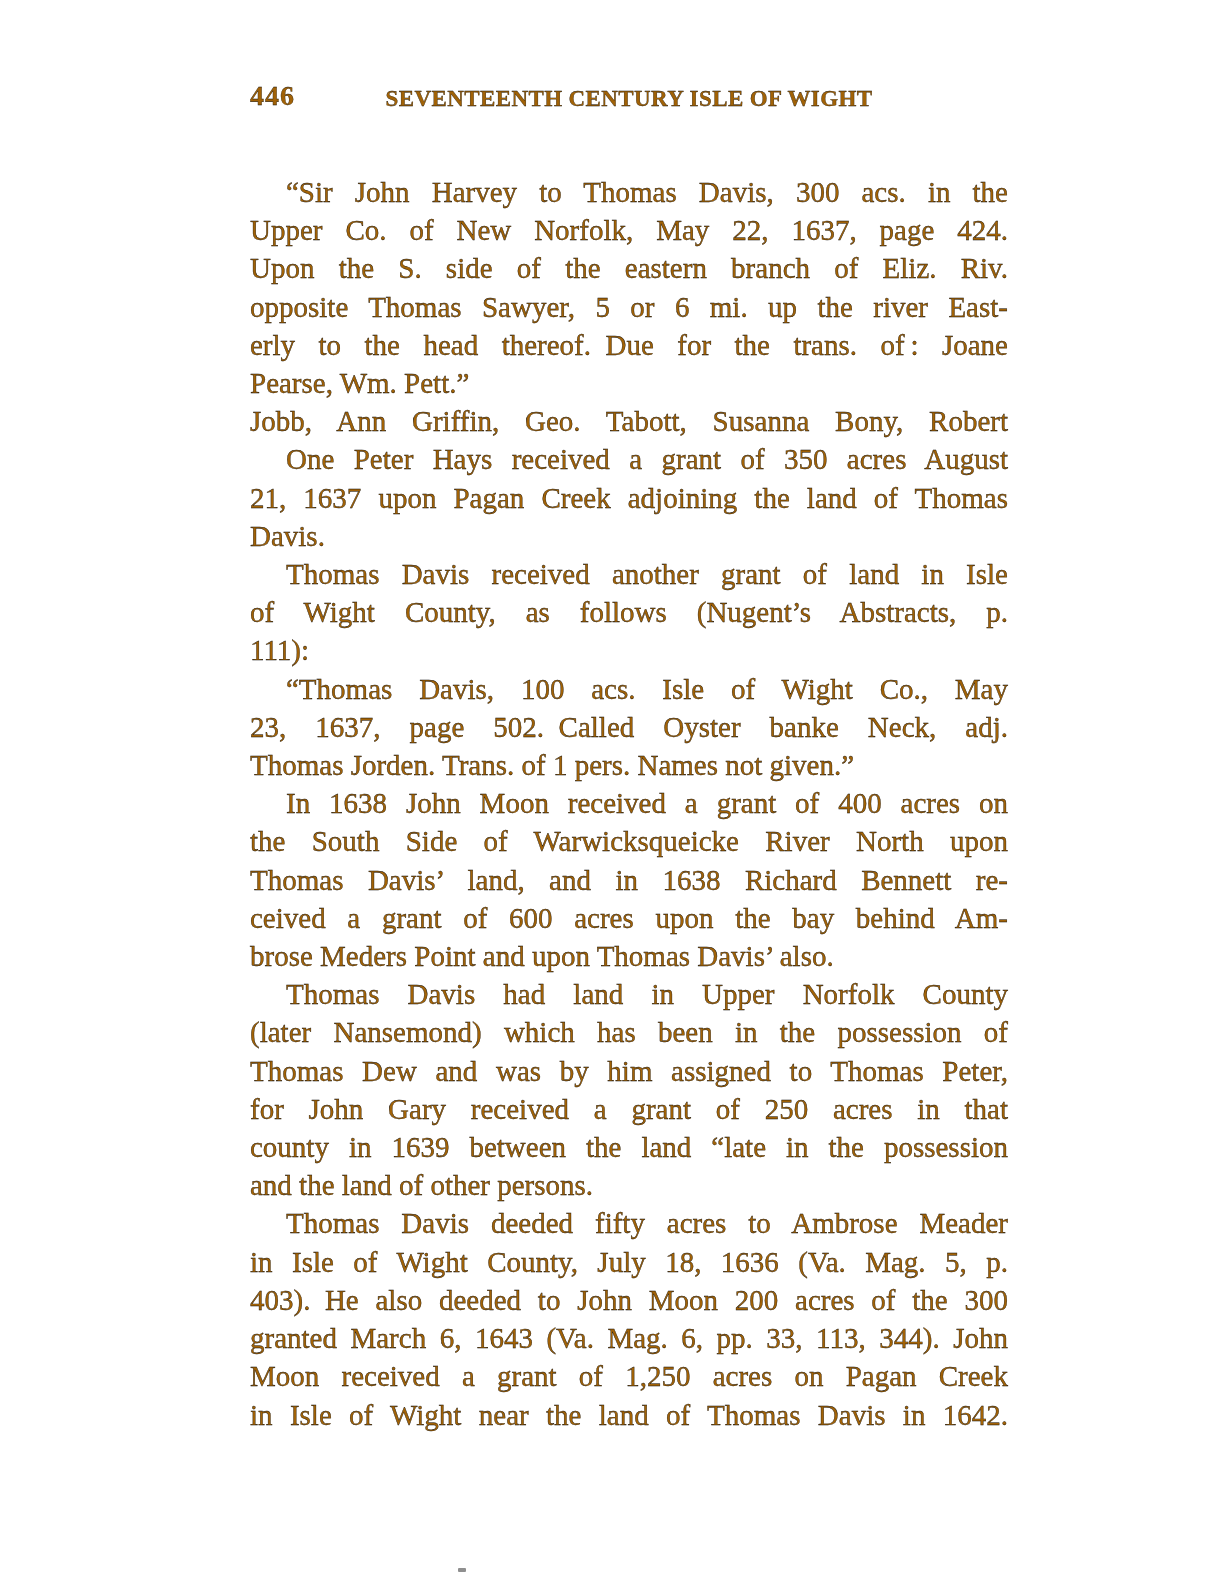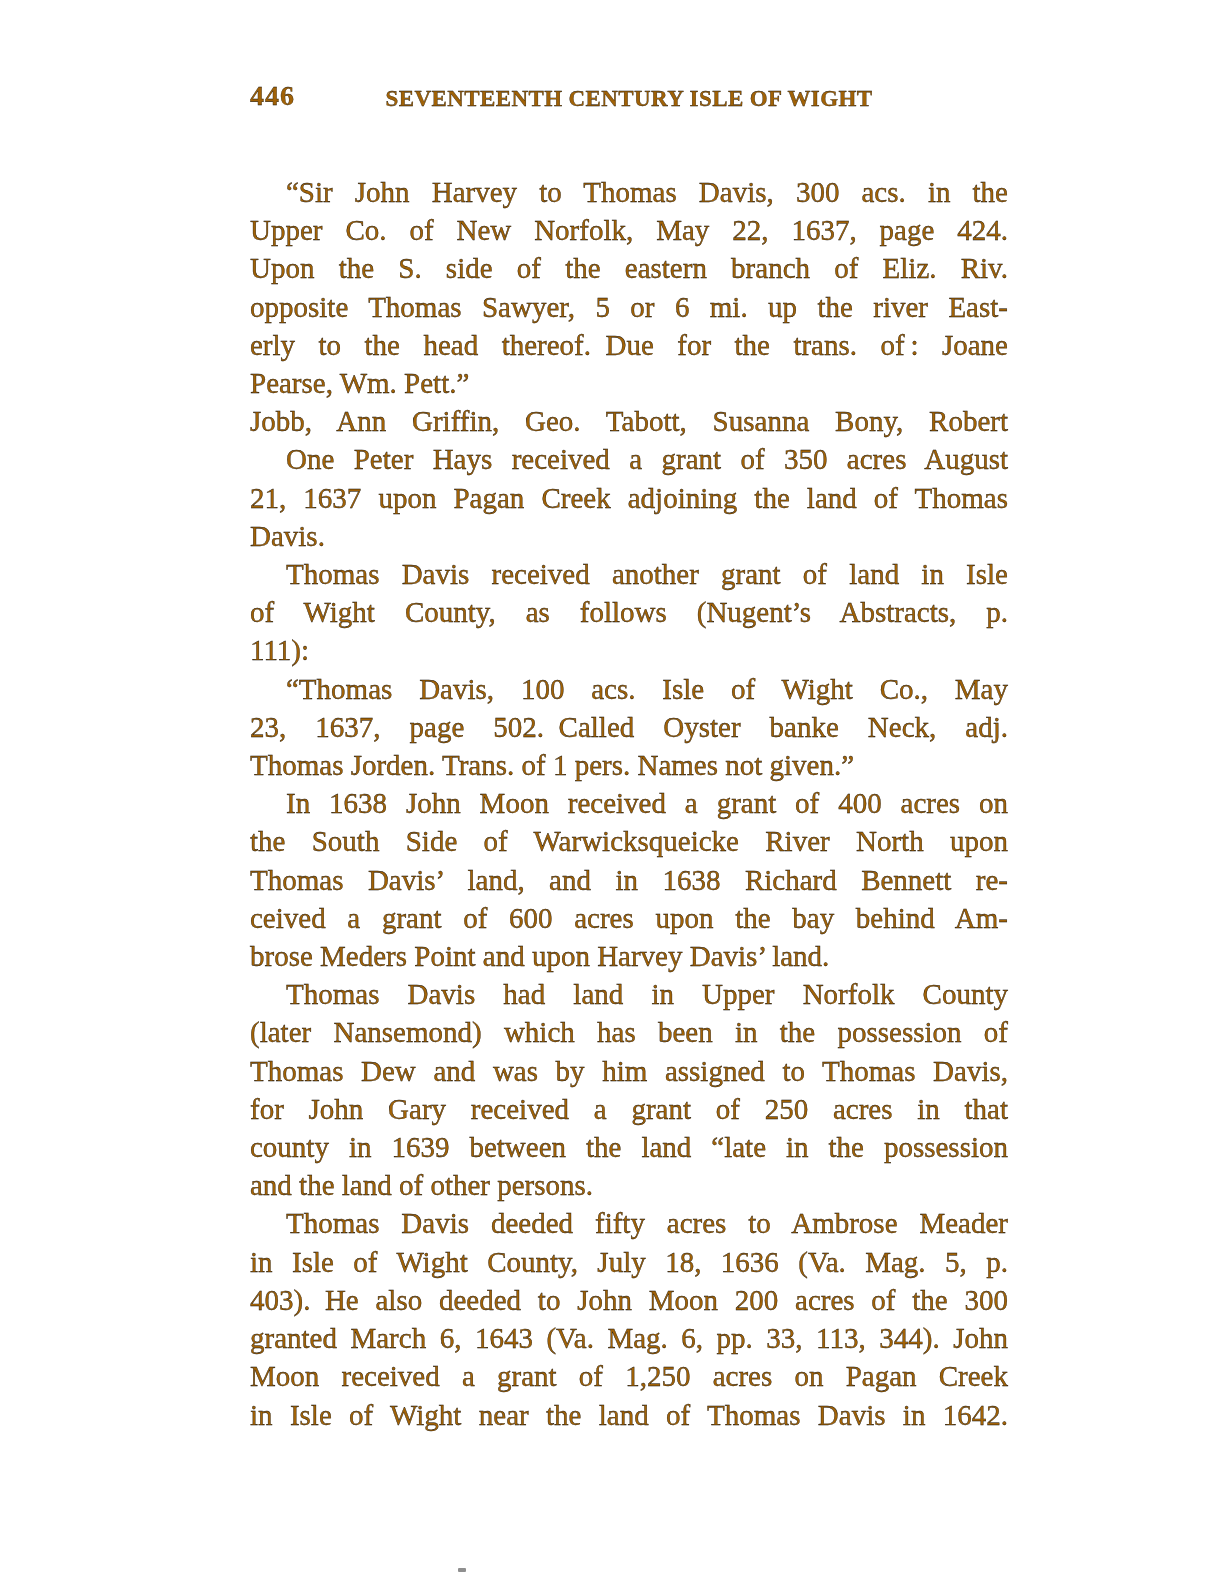--- a/index.html
+++ b/index.html
@@ -114,27 +114,27 @@
       <div class="ln first">“Thomas Davis, 100 acs. Isle of Wight Co., May</div>
       <div class="ln">23, 1637, page 502. Called Oyster banke Neck, adj.</div>
       <div class="ln last">Thomas Jorden. Trans. of 1 pers. Names not given.”</div>
     </div>
 
     <div class="para">
       <div class="ln first">In 1638 John Moon received a grant of 400 acres on</div>
       <div class="ln">the South Side of Warwicksqueicke River North upon</div>
       <div class="ln">Thomas Davis’ land, and in 1638 Richard Bennett re-</div>
       <div class="ln">ceived a grant of 600 acres upon the bay behind Am-</div>
-      <div class="ln last">brose Meders Point and upon Harvey Davis’ land.</div>
+      <div class="ln last">brose Meders Point and upon Thomas Davis’ also.</div>
     </div>
 
     <div class="para">
       <div class="ln first">Thomas Davis had land in Upper Norfolk County</div>
       <div class="ln">(later Nansemond) which has been in the possession of</div>
-      <div class="ln">Thomas Dew and was by him assigned to Thomas Davis,</div>
+      <div class="ln">Thomas Dew and was by him assigned to Thomas Peter,</div>
       <div class="ln">for John Gary received a grant of 250 acres in that</div>
       <div class="ln">county in 1639 between the land “late in the possession</div>
       <div class="ln last">and the land of other persons.</div>
     </div>
 
     <div class="para">
       <div class="ln first">Thomas Davis deeded fifty acres to Ambrose Meader</div>
       <div class="ln">in Isle of Wight County, July 18, 1636 (Va. Mag. 5, p.</div>
       <div class="ln">403). He also deeded to John Moon 200 acres of the 300</div>
       <div class="ln">granted March 6, 1643 (Va. Mag. 6, pp. 33, 113, 344). John</div>

